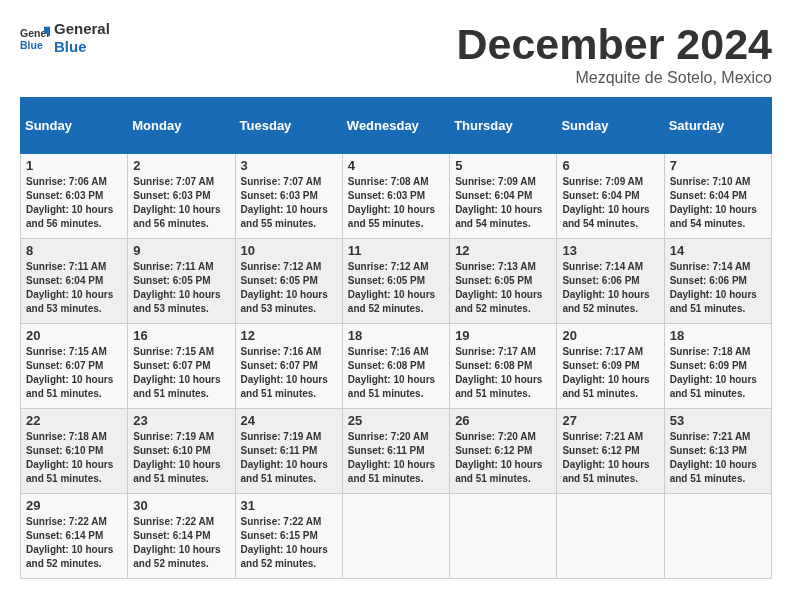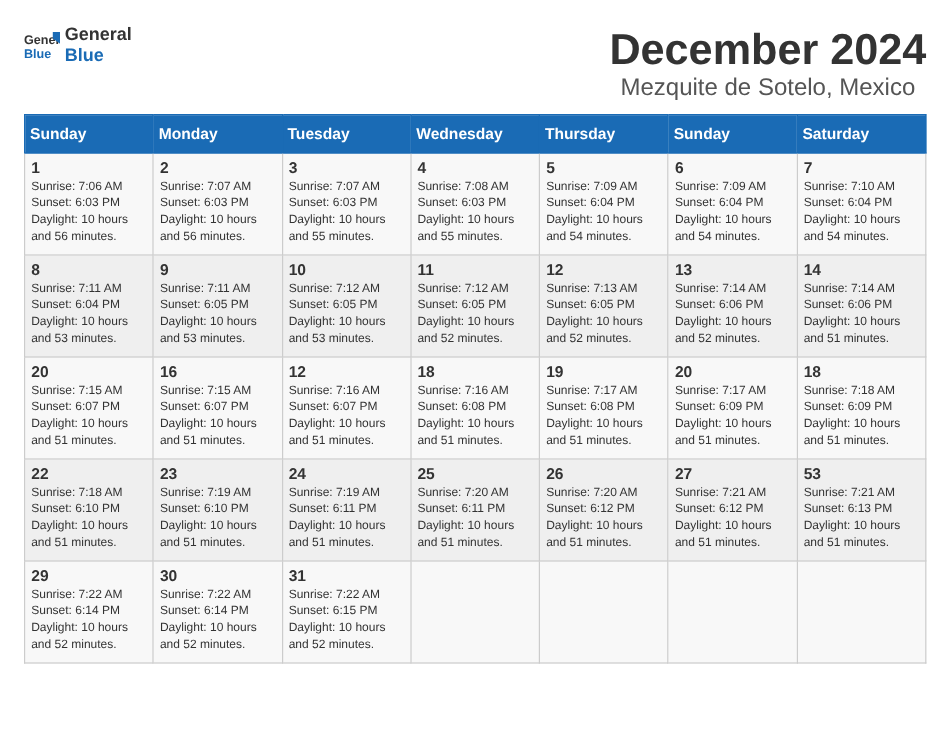--- a/index.html
+++ b/index.html
@@ -22,38 +22,37 @@
       gap: 4px;
     }
     .logo-icon {
       width: 30px;
       height: 30px;
     }
     .title-section {
       text-align: right;
     }
     .calendar-title {
-      font-size: 36px;
+      font-size: 43px;
       font-weight: bold;
       color: #333;
     }
     .calendar-subtitle {
-      font-size: 20px;
+      font-size: 16px;
       color: #555;
-      text-align: center;
     }
     table {
       width: 100%;
       border-collapse: collapse;
       font-size: 11px;
     }
     thead tr th {
       background-color: #1a6bb5;
       color: #fff;
-      padding: 8px 4px;
+      padding: 20px 4px;
       text-align: left;
       font-size: 13px;
       font-weight: bold;
       border: 1px solid #1a6bb5;
     }
     tbody tr td {
       border: 1px solid #ccc;
       padding: 4px 5px;
       vertical-align: top;
       background: #fff;
@@ -71,20 +70,21 @@
       font-size: 13px;
       font-weight: bold;
       color: #333;
       display: block;
       margin-bottom: 2px;
     }
     .day-info {
       font-size: 10px;
       color: #333;
       line-height: 1.4;
+      font-weight: bold;
     }
     .empty-cell {
       background: #f8f8f8 !important;
     }
   </style>
 </head>
 <body>
 
 <div class="header-section">
   <div class="logo">

